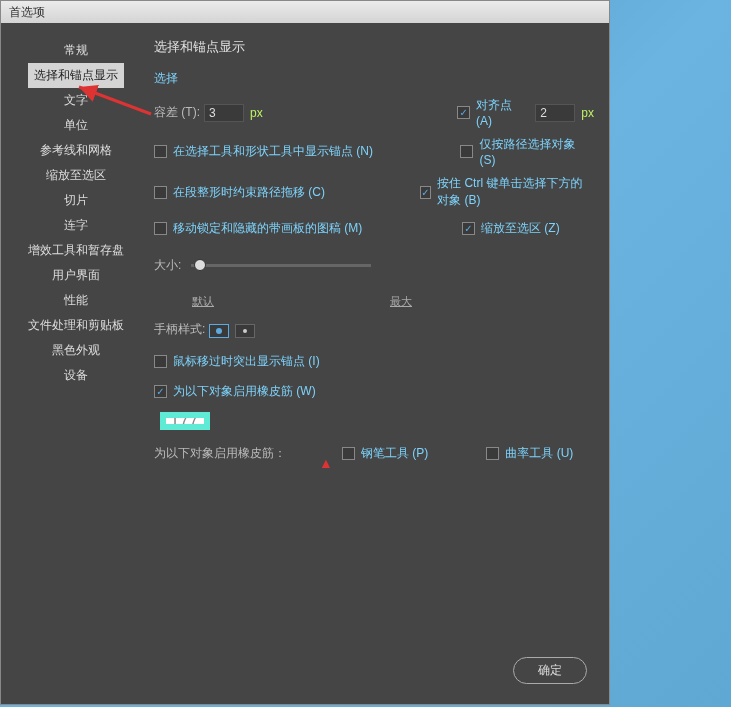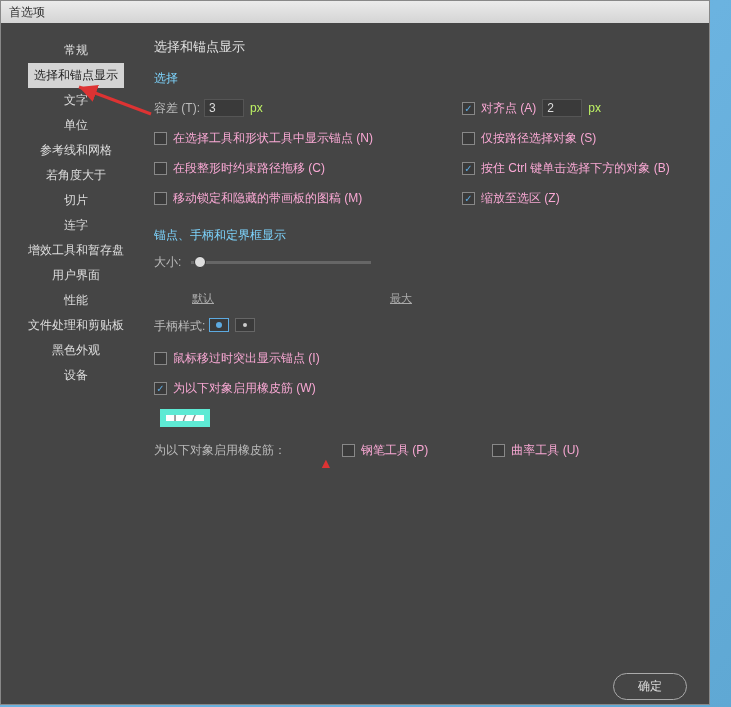--- a/index.html
+++ b/index.html
@@ -1,66 +1,66 @@
 <!DOCTYPE html>
 <html><head>
 <meta charset="utf-8">
 <style>
 * { box-sizing: border-box; margin: 0; padding: 0; }
 body { font-family: "Microsoft YaHei", sans-serif; font-size: 12px; background: linear-gradient(135deg, #4a8fc9 0%, #6bb3e0 50%, #5fa8d4 100%); width: 731px; height: 707px; overflow: hidden; position: relative; }
-.window { position: absolute; top: 0; left: 0; width: 710px; height: 705px; background: #454545; border: 1px solid #888; }
+.window { position: absolute; top: 0; left: 0; width: 610px; height: 705px; background: #454545; border: 1px solid #888; }
 .titlebar { height: 22px; background: linear-gradient(to bottom, #ebebeb, #d4d4d4); padding: 3px 8px; color: #333; font-size: 12px; }
 .content { display: flex; height: calc(100% - 60px); padding: 15px; }
 .sidebar { width: 120px; display: flex; flex-direction: column; align-items: center; }
 .sidebar-item { padding: 4px 6px; color: #ddd; cursor: pointer; }
 .sidebar-item.selected { background: #d4d4d4; color: #222; }
 .main { flex: 1; padding-left: 18px; color: #ddd; }
 .section-title { color: #e0e0e0; margin-bottom: 14px; font-size: 13px; }
 .subsection { margin-bottom: 18px; }
 .sub-title { color: #7dd3fc; margin-bottom: 10px; }
 .row { display: flex; align-items: center; margin-bottom: 8px; min-height: 22px; gap: 48px; }
 .col-left { width: 260px; display: flex; align-items: center; }
 .col-right { display: flex; align-items: center; }
 .label { color: #bbb; margin-right: 4px; }
 .input { background: #3a3a3a; border: 1px solid #555; color: #ddd; width: 40px; height: 18px; padding: 0 4px; font-size: 12px; text-align: left; }
 .unit { color: #bef264; margin-left: 6px; }
 .checkbox { display: inline-flex; align-items: center; cursor: pointer; }
 .checkbox-box { width: 13px; height: 13px; border: 1px solid #888; background: #3a3a3a; margin-right: 6px; display: flex; align-items: center; justify-content: center; font-size: 10px; color: #5daae0; }
 .checkbox-box.checked::before { content: "✓"; }
-.checkbox-label { color: #f9a8d4; }
+.checkbox-label { color: #7dd3fc; }
 .slider-row { display: flex; align-items: center; margin-bottom: 20px; }
 .slider-track { position: relative; width: 180px; height: 3px; background: #666; margin-left: 6px; }
 .slider-handle { position: absolute; top: -5px; left: 3px; width: 12px; height: 12px; border-radius: 50%; background: #ddd; border: 1px solid #333; }
 .slider-labels { display: flex; width: 220px; justify-content: space-between; margin-left: 38px; color: #aaa; font-size: 11px; text-decoration: underline; }
-.handle-style { display: flex; align-items: flex-start; margin: 12px 0; }
+.handle-style { display: flex; align-items: flex-end; margin: 12px 0; }
 .style-opt { width: 20px; height: 14px; background: #3a3a3a; border: 1px solid #666; margin-right: 6px; display: flex; align-items: center; justify-content: center; }
 .style-opt.active { border-color: #5daae0; }
 .dot-blue { width: 6px; height: 6px; background: #5daae0; border-radius: 50%; }
 .dot-white { width: 4px; height: 4px; background: #ccc; border-radius: 50%; }
 .angle-input { background: #ffffff; border: 6px solid #5eead4; color: #888; width: 50px; height: 18px; padding: 0 4px; font-size: 17px; }
-.button-row { position: absolute; bottom: 4px; right: 22px; }
+.button-row { position: absolute; bottom: 20px; right: 22px; }
 .btn { background: #454545; border: 1px solid #aaa; color: #ddd; border-radius: 14px; padding: 4px 24px; cursor: pointer; font-size: 12px; }
 .arrow-annotation { position: absolute; top: 68px; left: 60px; pointer-events: none; }
 .red-cursor { position: absolute; top: 454px; left: 318px; color: #d33; font-size: 14px; pointer-events: none; }
 </style>
 </head>
 <body>
 
 <div class="window">
   <div class="titlebar">
     <span>首选项</span>
   </div>
   <div class="content">
     <div class="sidebar">
       <div class="sidebar-item">常规</div>
       <div class="sidebar-item selected">选择和锚点显示</div>
       <div class="sidebar-item">文字</div>
       <div class="sidebar-item">单位</div>
       <div class="sidebar-item">参考线和网格</div>
-      <div class="sidebar-item">若角度大于</div>
+      <div class="sidebar-item">缩放至选区</div>
       <div class="sidebar-item">切片</div>
       <div class="sidebar-item">连字</div>
       <div class="sidebar-item">增效工具和暂存盘</div>
       <div class="sidebar-item">用户界面</div>
       <div class="sidebar-item">性能</div>
       <div class="sidebar-item">文件处理和剪贴板</div>
       <div class="sidebar-item">黑色外观</div>
       <div class="sidebar-item">设备</div>
     </div>
 
@@ -126,21 +126,20 @@
           <div class="col-right">
             <span class="checkbox">
                 <span class="checkbox-box checked"></span>
                 <span class="checkbox-label">缩放至选区 (Z)</span>
               </span>
           </div>
         </div>
       </div>
 
       <div class="subsection">
-        <div class="sub-title">锚点、手柄和定界框显示</div>
 
         <div class="slider-row">
           <span class="label">大小:</span>
           <div class="slider-track">
             <div class="slider-handle"></div>
           </div>
         </div>
         <div class="slider-labels">
           <span>默认</span>
           <span>最大</span>
@@ -170,21 +169,21 @@
         </div>
         <div class="row">
           <input class="angle-input" style="margin-left: 6px;" value="177°">
         </div>
         <div class="row" style="margin-top:10px">
           <span class="label">为以下对象启用橡皮筋：</span>
           <span class="checkbox" style="margin-left:4px">
               <span class="checkbox-box"></span>
               <span class="checkbox-label">钢笔工具 (P)</span>
             </span>
-          <span class="checkbox" style="margin-left:16px">
+          <span class="checkbox" style="margin-left:10px">
               <span class="checkbox-box"></span>
               <span class="checkbox-label">曲率工具 (U)</span>
             </span>
         </div>
       </div>
     </div>
   </div>
 
   <div class="button-row">
     <button class="btn">确定</button>

